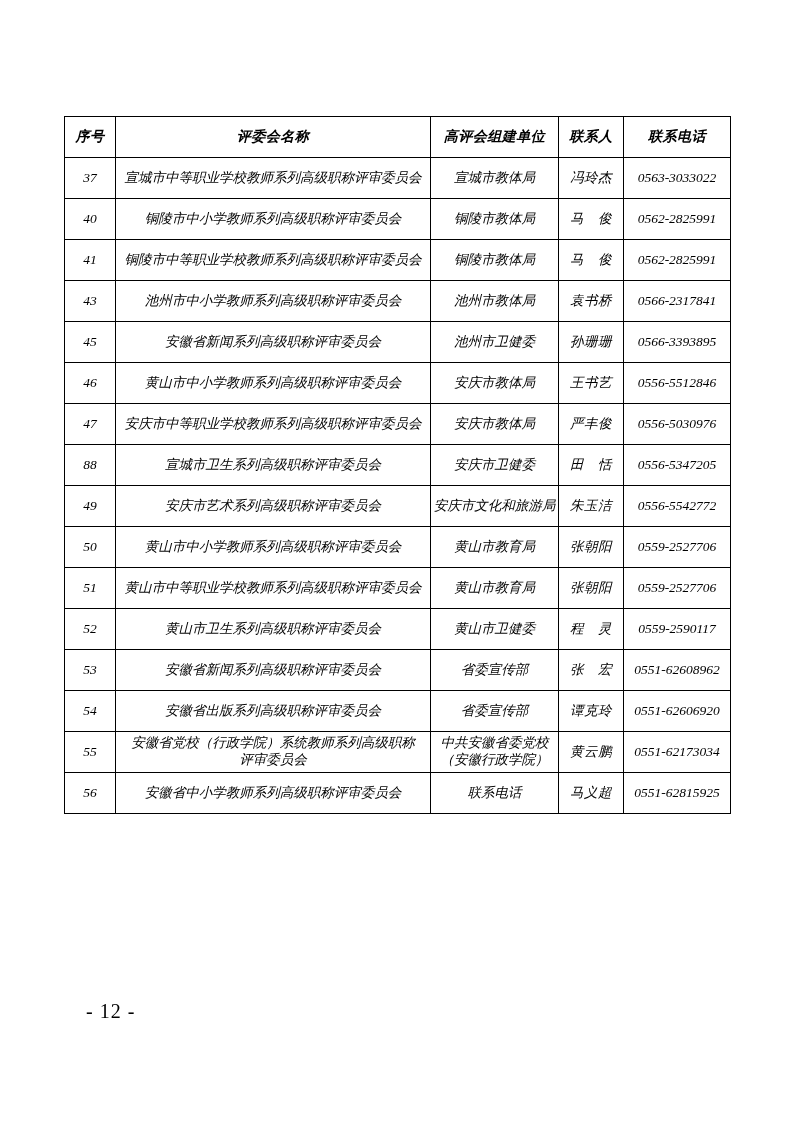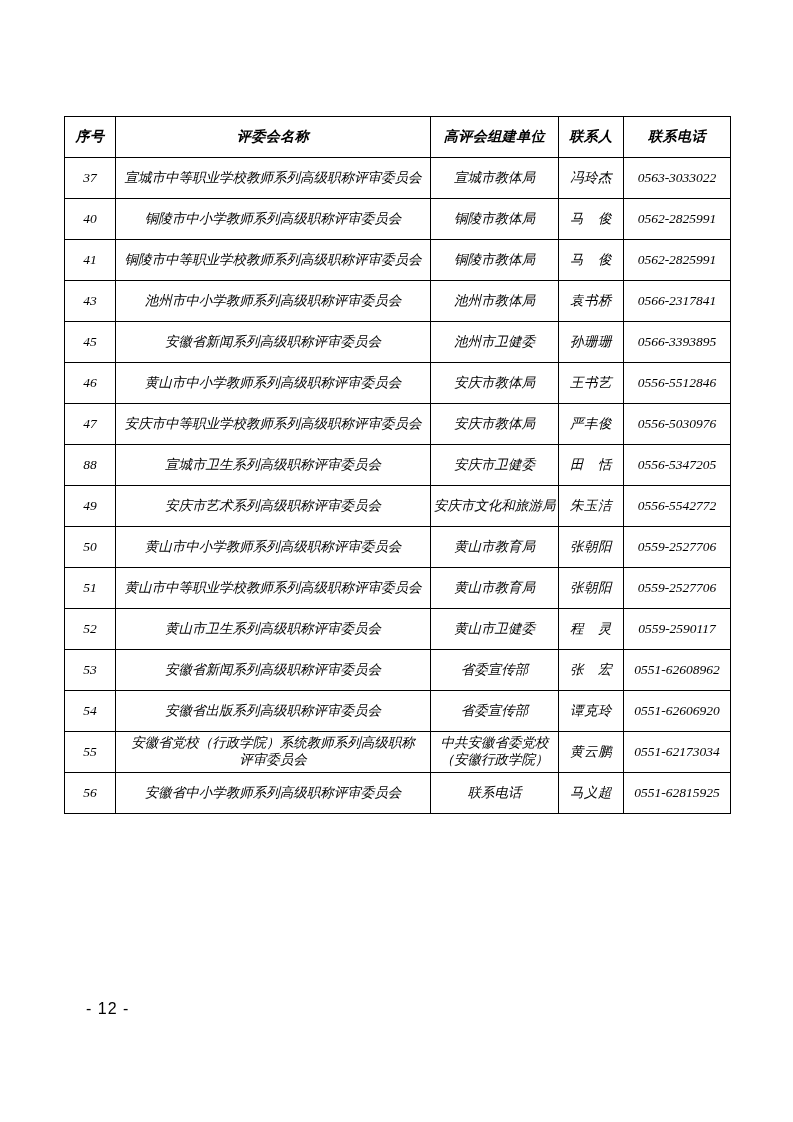--- a/index.html
+++ b/index.html
@@ -80,23 +80,23 @@
   .cell-seq {
     font-size: 13.2px;
   }
   .two-line {
     line-height: 1.3;
   }
   .page-number {
     position: absolute;
     left: 86px;
     top: 1000px;
-    font-size: 16px;
+    font-size: 20px;
     letter-spacing: 1px;
-    font-family: Liberation Sans, sans-serif;
+    font-family: Liberation Serif, serif;
   }
 </style>
 </head>
 <body>
 
 <div class="page">
   <div class="table-wrap">
     <table class="doc-table">
       <colgroup>
         <col class="c-seq">

